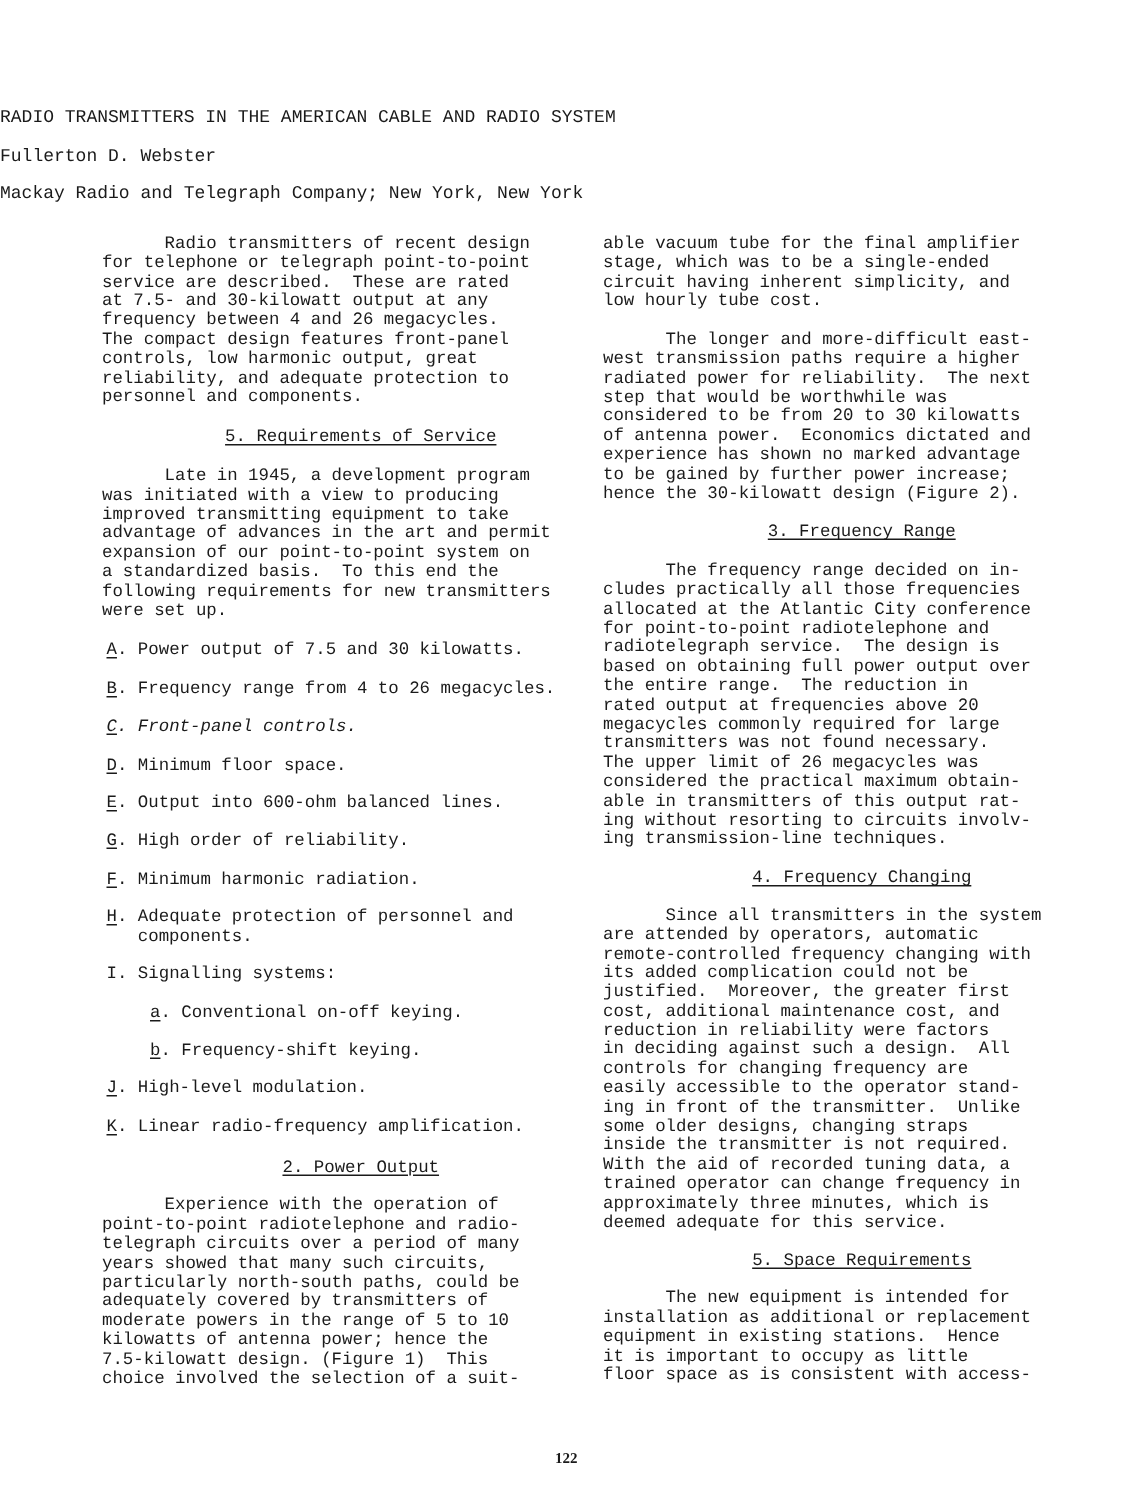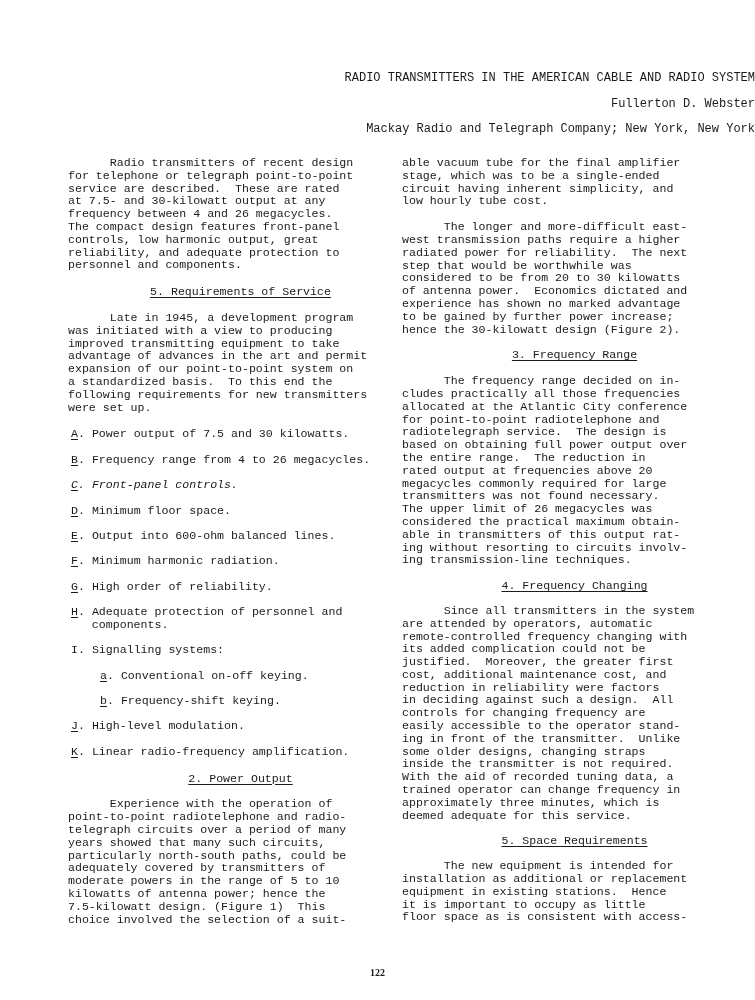--- a/index.html
+++ b/index.html
@@ -1,19 +1,19 @@
 <!DOCTYPE html>
 <html><head>
 <meta charset="utf-8">
 <style>
   html, body { margin:0; padding:0; background:#ffffff; }
   body { width:755px; height:1000px; position:relative; overflow:hidden; color:#1a1a1a;
          font-family: "Liberation Mono", "DejaVu Sans Mono", monospace; }
   .page { position:absolute; left:0; top:0; width:755px; height:1000px; }
-  .center { position:absolute; left:0; width:755px; text-align:right; font-size:12px; white-space:pre; }
+  .center { position:absolute; left:0; width:755px; text-align:left; font-size:12px; white-space:pre; }
   .col { position:absolute; width:345px; font-size:11.6px; line-height:12.8px; }
   .col-left { left:68px; top:157px; }
   .col-right { left:402px; top:157px; }
   .para { white-space:pre; margin:0; }
   .heading { text-align:center; white-space:pre; margin:0; }
   .heading span { text-decoration:underline; text-underline-offset:2px; }
   .item { white-space:pre; margin:3px; }
   .item .lbl { text-decoration:underline; text-underline-offset:2px; }
   .page-num { position:absolute; left:0; width:755px; top:945px; text-align:center;
               font-family:"Liberation Serif", "DejaVu Serif", serif; font-size:10px; font-weight:bold;margin-top:22px; }
@@ -48,22 +48,22 @@
 a standardized basis.  To this end the
 following requirements for new transmitters
 were set up.</p>
 
     <div style="margin-top:14px;">
       <p class="item"><span class="lbl">A</span><span>. Power output of 7.5 and 30 kilowatts.</span></p>
       <p class="item" style="margin-top:12.6px;"><span class="lbl">B</span><span>. Frequency range from 4 to 26 megacycles.</span></p>
       <p class="item" style="margin-top:12.6px;font-style:italic;"><span class="lbl">C</span><span>. Front-panel controls.</span></p>
       <p class="item" style="margin-top:12.6px;"><span class="lbl">D</span><span>. Minimum floor space.</span></p>
       <p class="item" style="margin-top:12.6px;"><span class="lbl">E</span><span>. Output into 600-ohm balanced lines.</span></p>
+      <p class="item" style="margin-top:12.6px;"><span class="lbl">G</span><span>. High order of reliability.</span></p>
       <p class="item" style="margin-top:12.6px;"><span class="lbl">F</span><span>. Minimum harmonic radiation.</span></p>
-      <p class="item" style="margin-top:12.6px;"><span class="lbl">G</span><span>. High order of reliability.</span></p>
       <p class="item" style="margin-top:12.6px;"><span class="lbl">H</span><span>. Adequate protection of personnel and
    components.</span></p>
       <p class="item" style="margin-top:12.6px;"><span>I</span><span>. Signalling systems:</span></p>
       <p class="item" style="margin-top:12.6px; padding-left:29px;"><span class="lbl">a</span><span>. Conventional on-off keying.</span></p>
       <p class="item" style="margin-top:12.6px; padding-left:29px;"><span class="lbl">b</span><span>. Frequency-shift keying.</span></p>
       <p class="item" style="margin-top:12.6px;"><span class="lbl">J</span><span>. High-level modulation.</span></p>
       <p class="item" style="margin-top:12.6px;"><span class="lbl">K</span><span>. Linear radio-frequency amplification.</span></p>
     </div>
 
     <p class="heading" style="margin-top:14px;"><span>2. Power Output</span></p>

